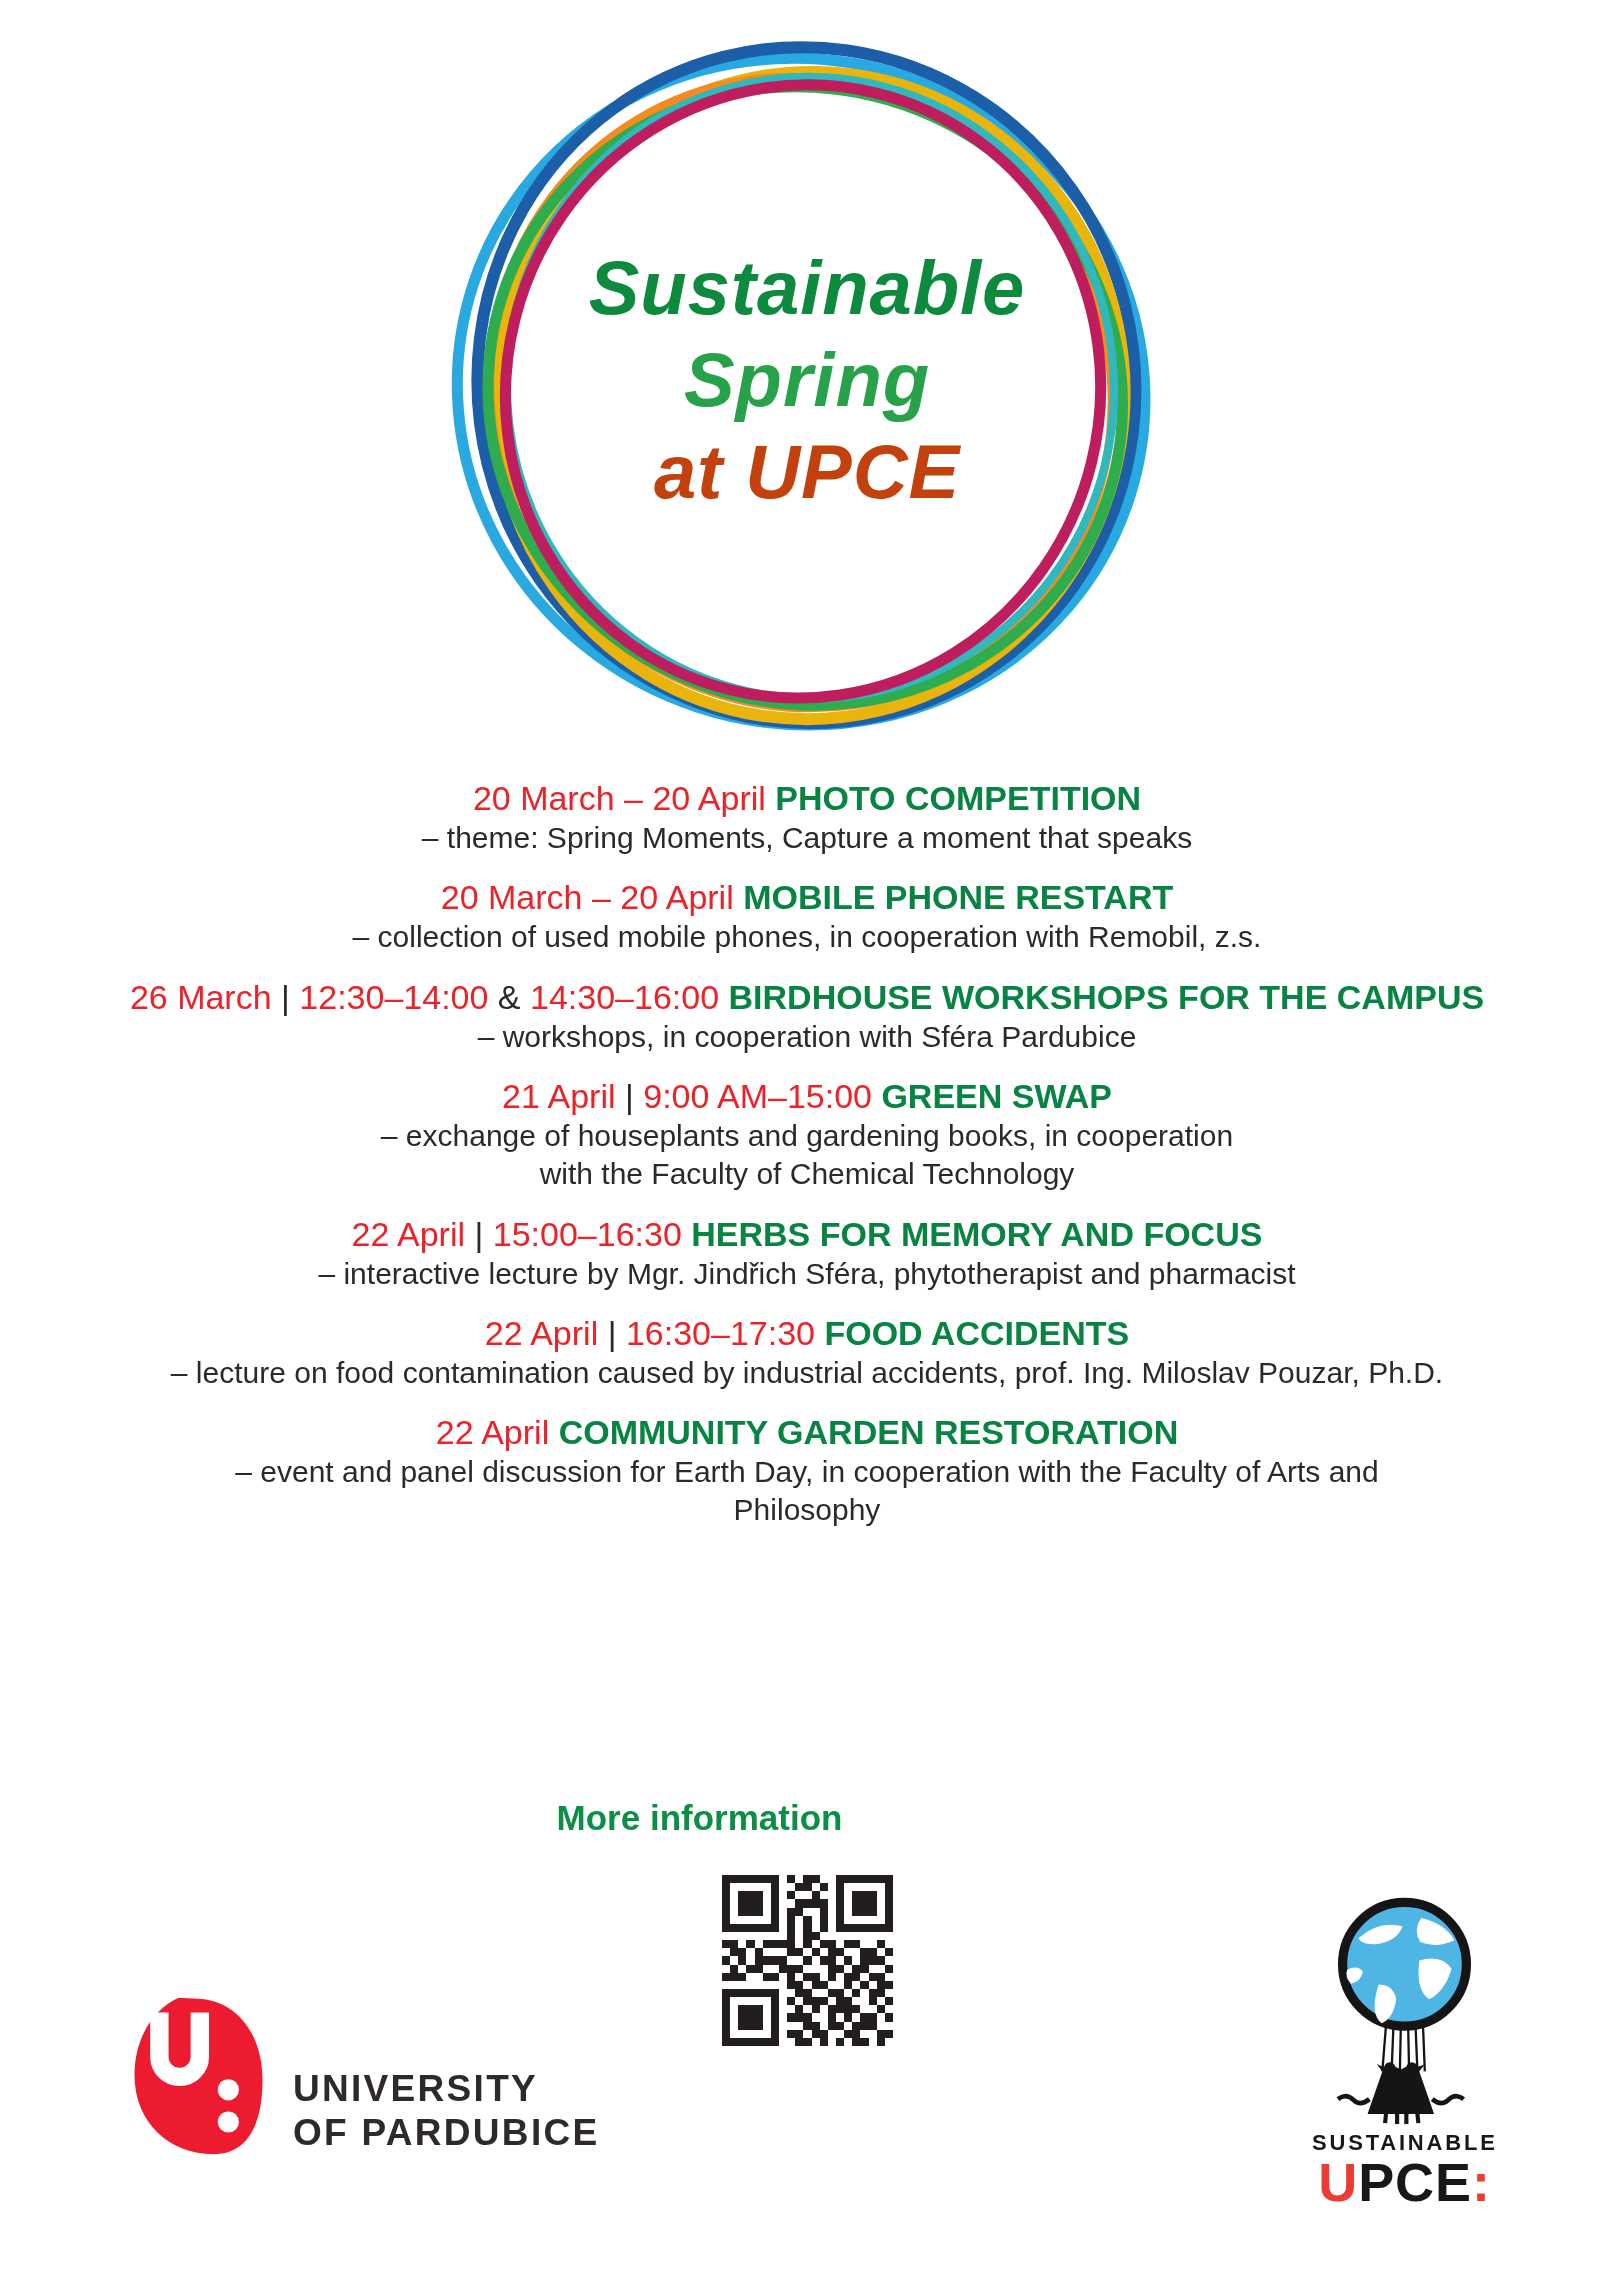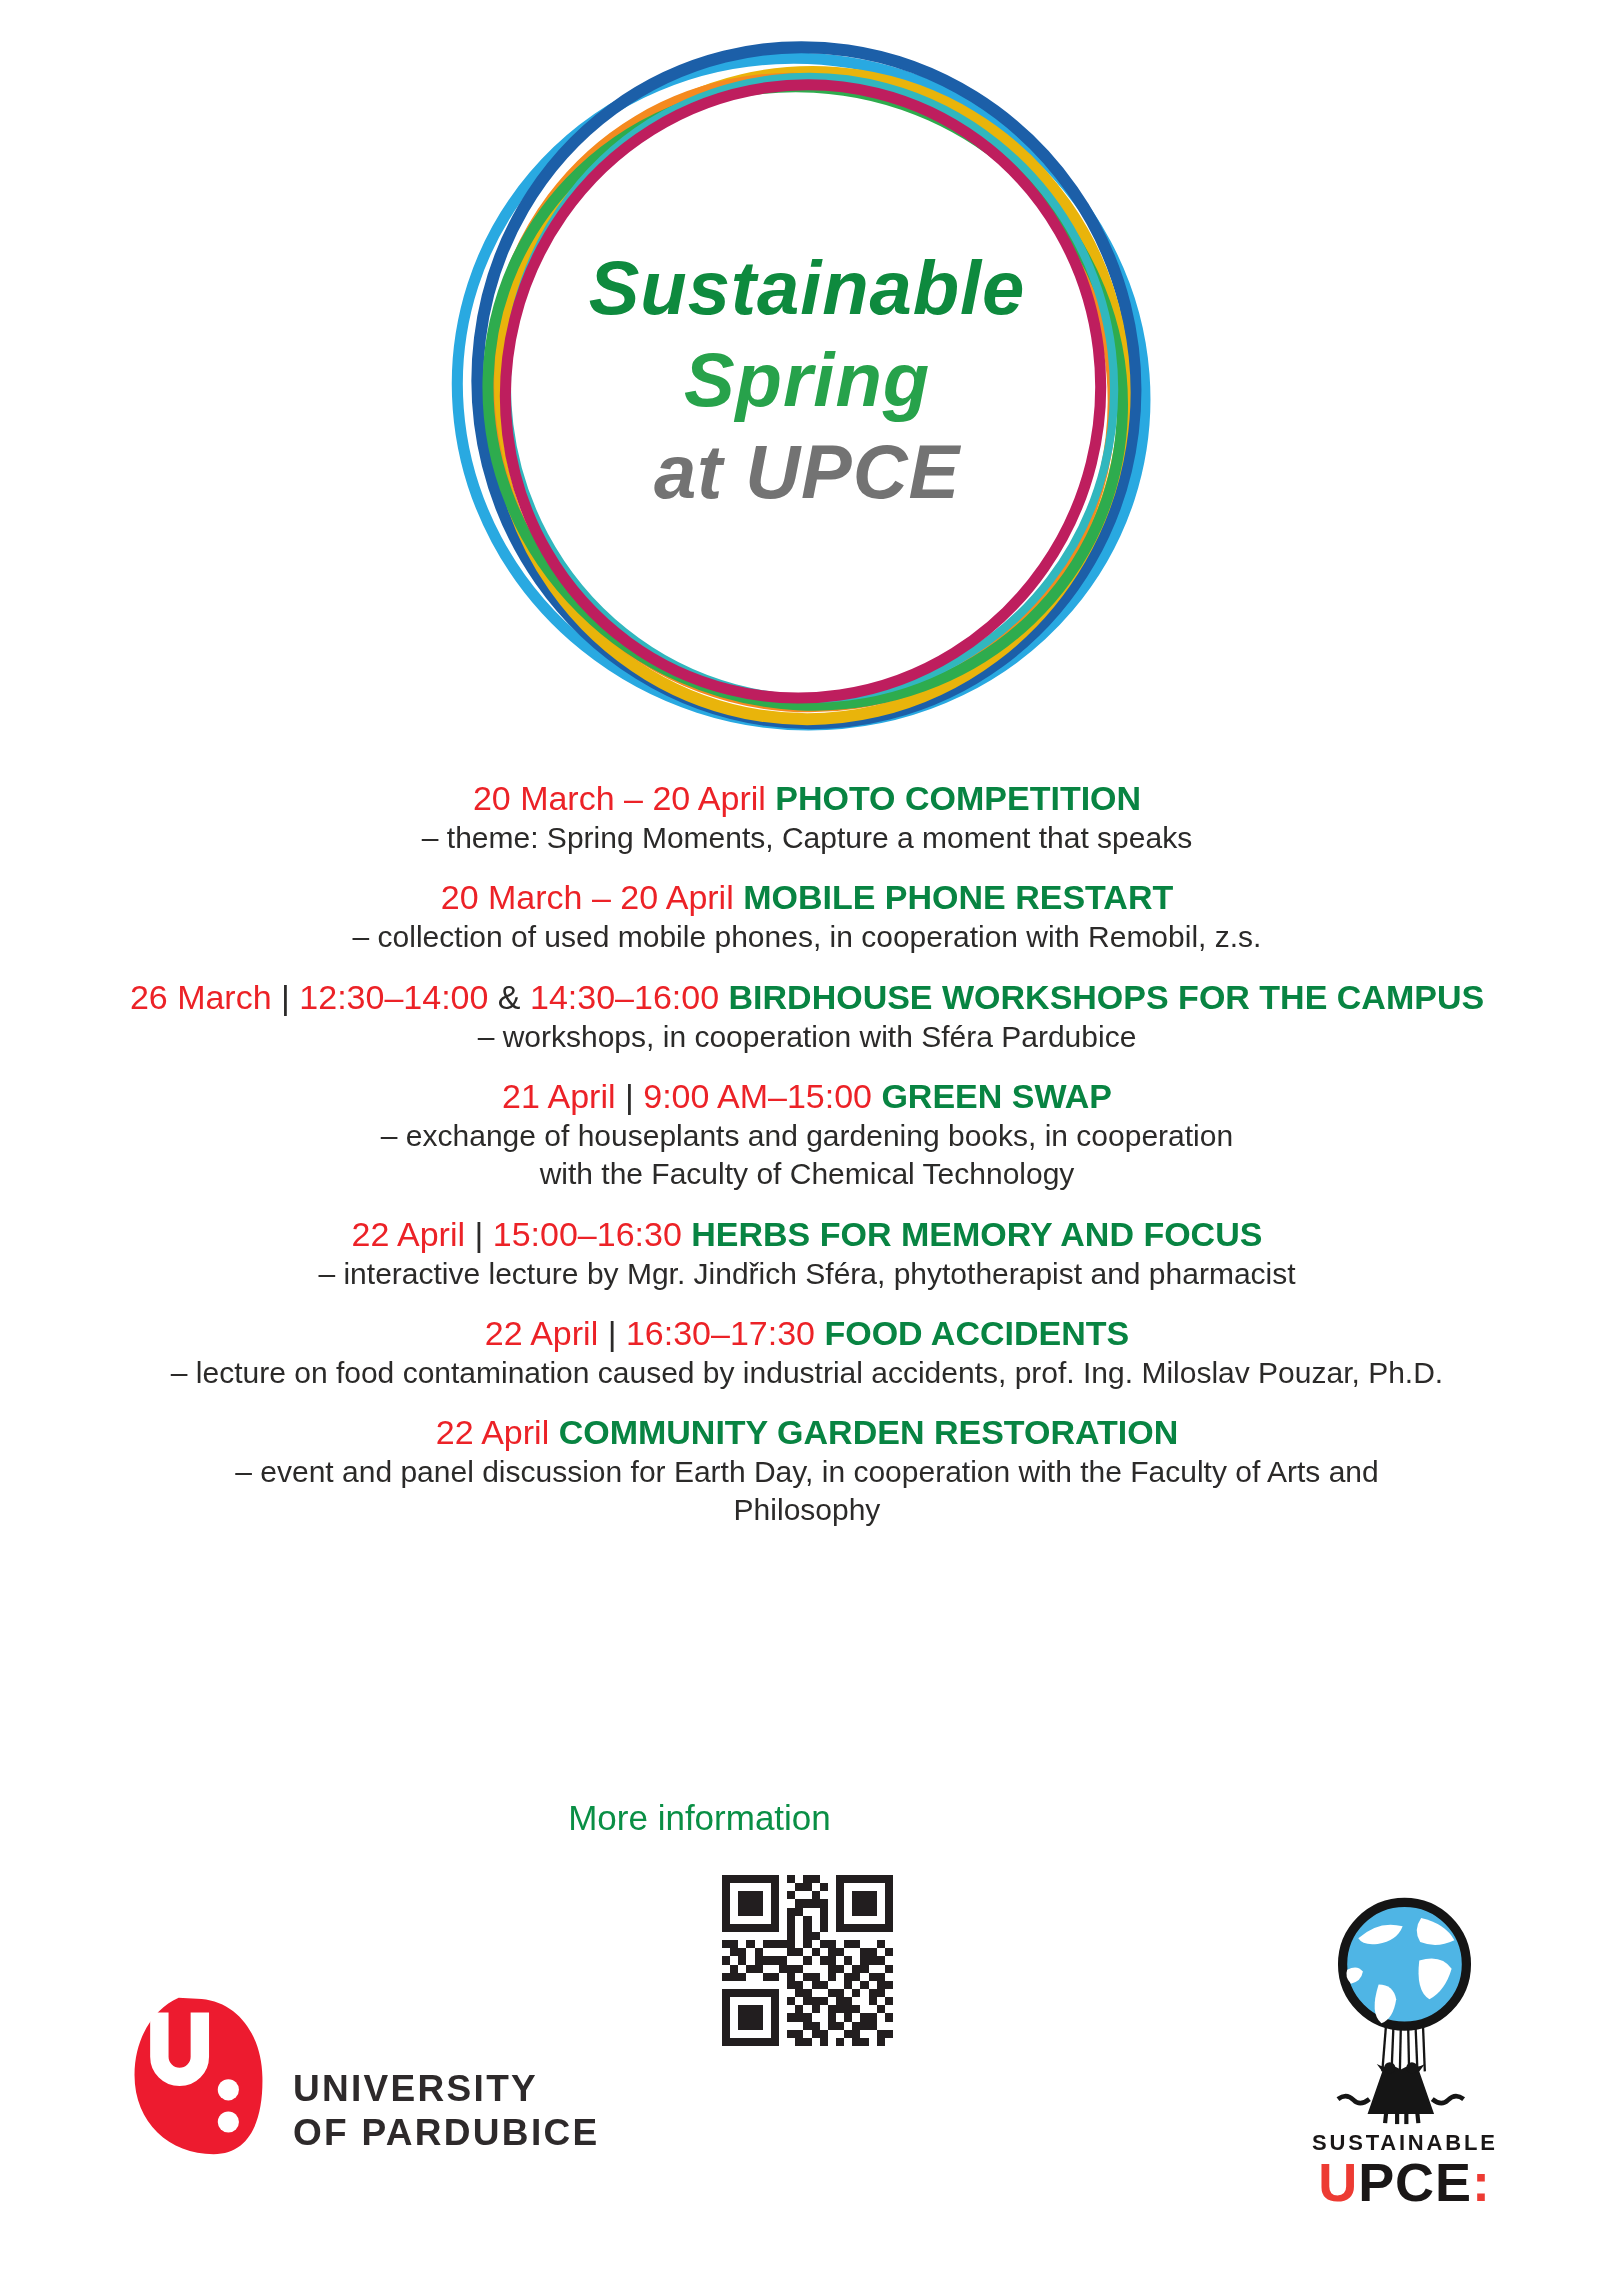--- a/index.html
+++ b/index.html
@@ -13,35 +13,35 @@
   
   .rings{position:absolute;left:441px;top:24px;}
 
   .title-block{
     position:absolute;top:242px;left:0;width:1614px;text-align:center;
     font-style:italic;font-weight:bold;line-height:92px;font-size:76px;
     letter-spacing:0.9px;
   }
   .title-line1{color:#0E8A3E;}
   .title-line2{color:#27A24B;}
-  .title-line3{color:#737373;}
+  .title-line3{color:#c2410c;}
 
   
   .events{position:absolute;top:777px;left:22px;width:1570px;text-align:center;}
   .event{margin:0 0 19.4px 0;}
   .event-heading{font-size:34px;line-height:42px;white-space:nowrap;}
   .seg-red{color:#EC2227;}
   .seg-black{color:#2B2A29;}
   .seg-green{color:#088442;font-weight:bold;}
   .event-desc{font-size:30px;line-height:38px;color:#2B2A29;}
 
   
   .more-info{
     position:absolute;top:1798px;left:0;width:1399px;text-align:center;
-    color:#0A8F45;font-weight:normal;font-size:35px;cursor:pointer;
+    color:#0A8F45;font-weight:bold;font-size:35px;cursor:pointer;
   }
   .qr{
     position:absolute;left:722px;top:1875px;width:171px;height:171px;
     display:grid;grid-template-columns:repeat(21,1fr);grid-template-rows:repeat(21,1fr);
     background:#ffffff;
   }
   .qm{background:#221E1F;}
   .qw{background:#ffffff;}
 
   

